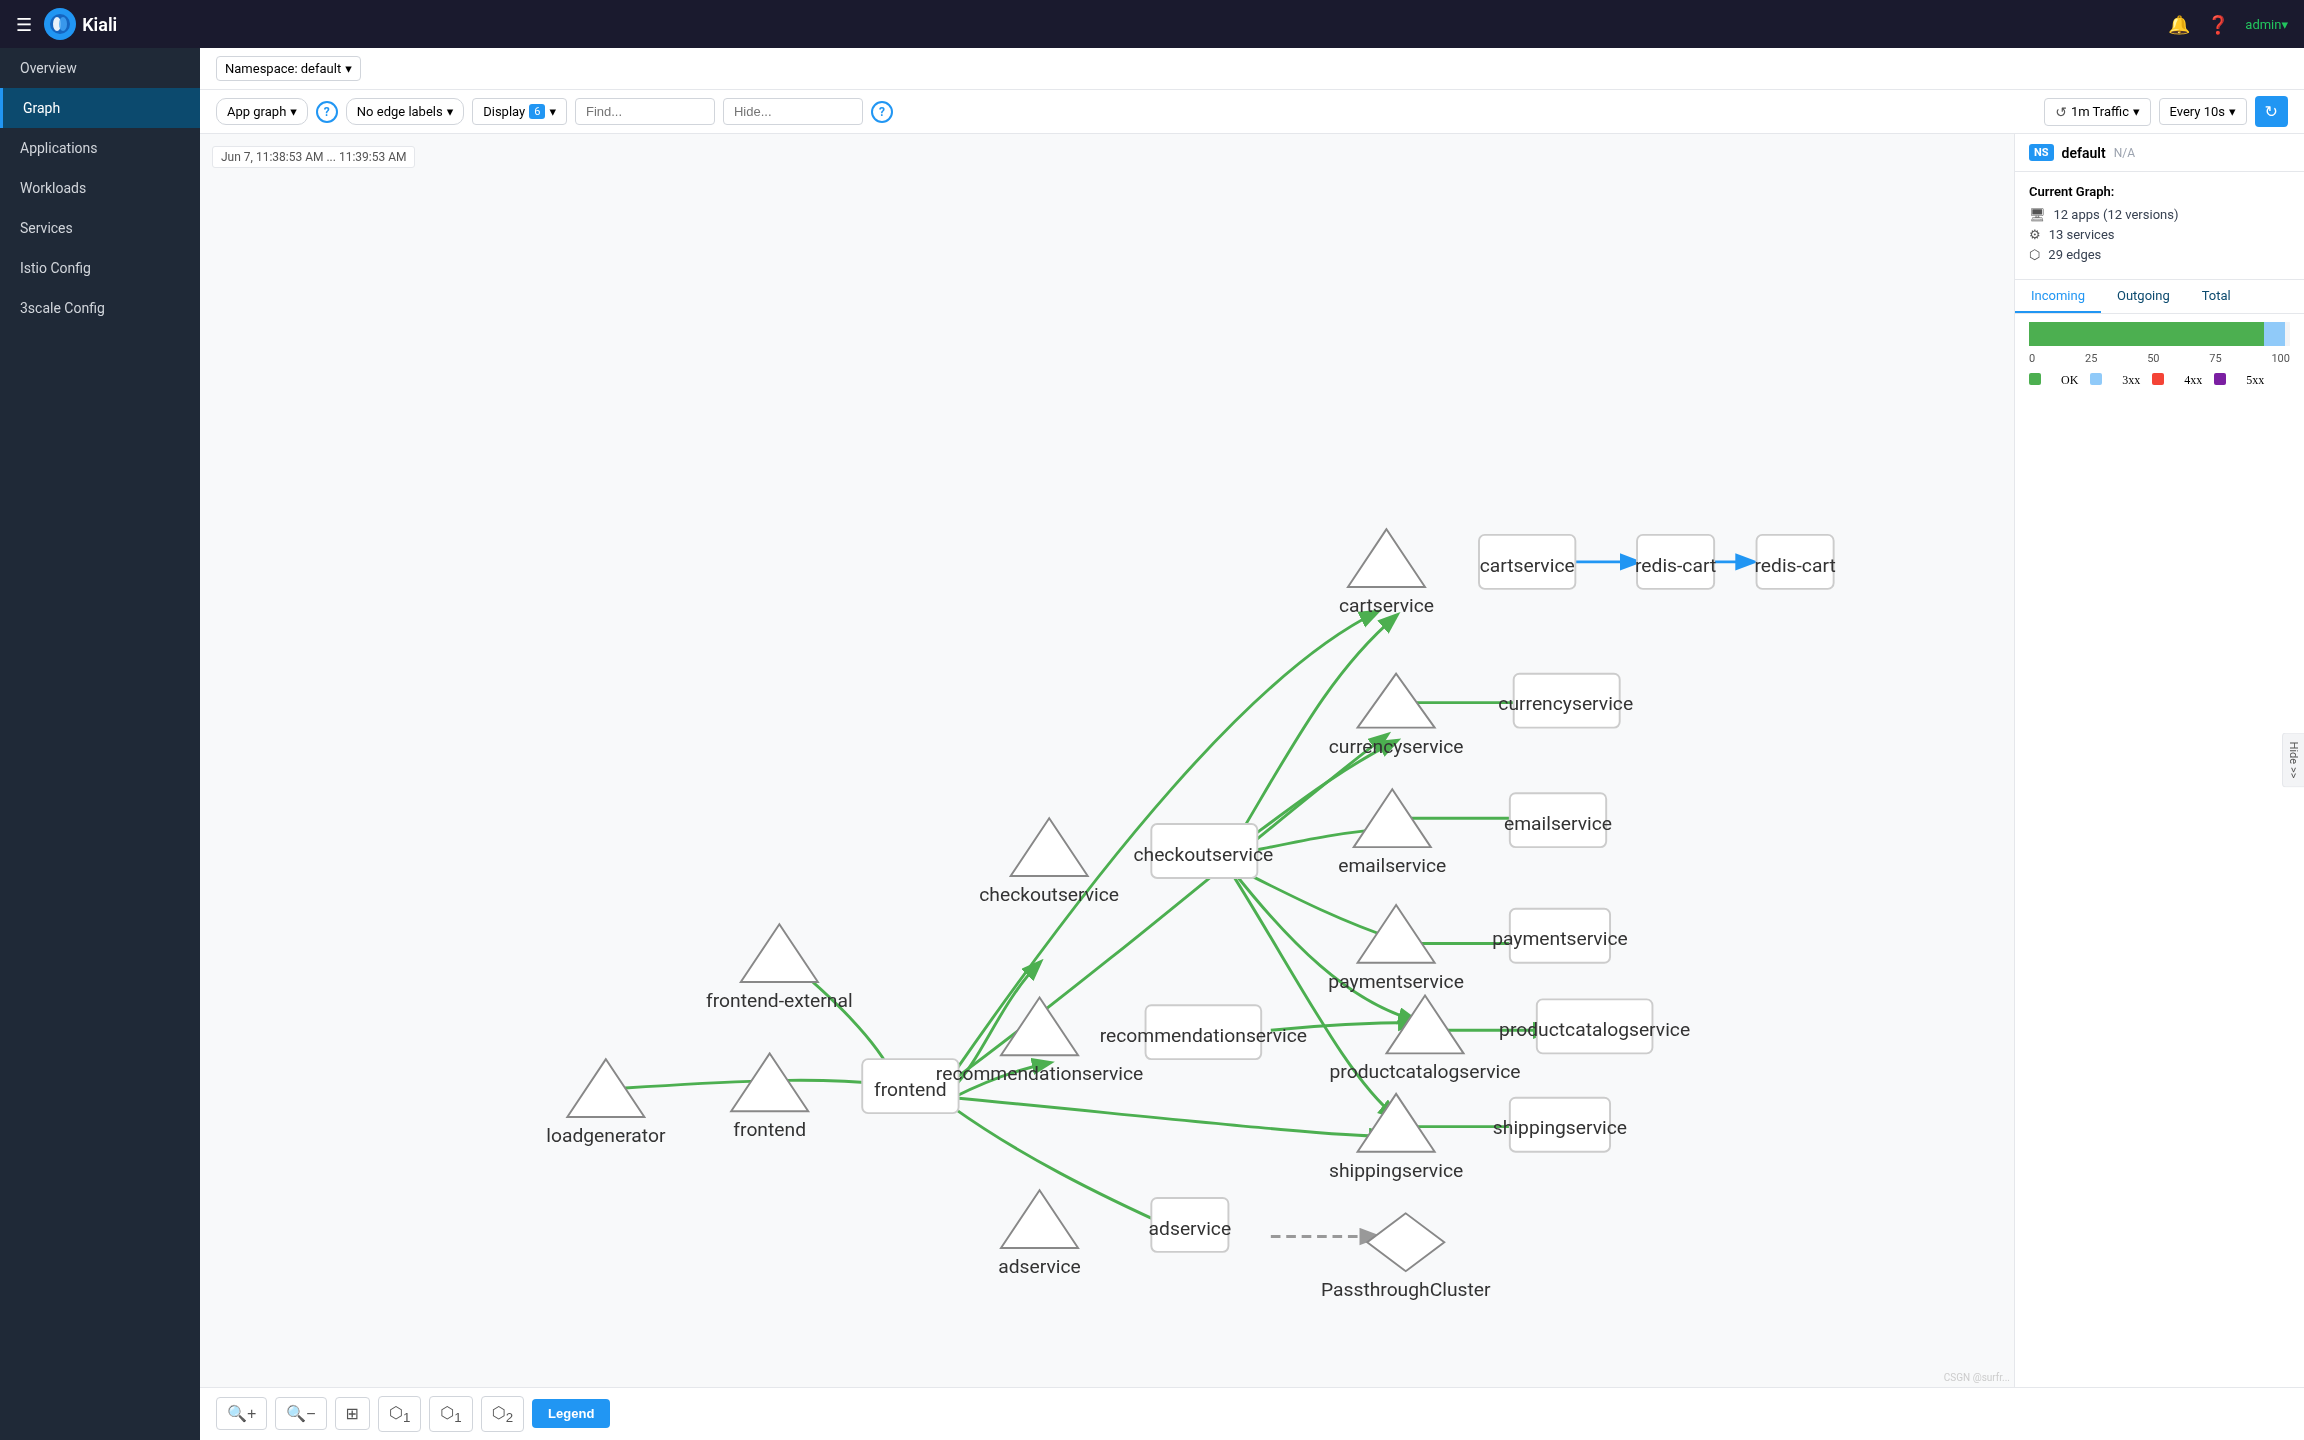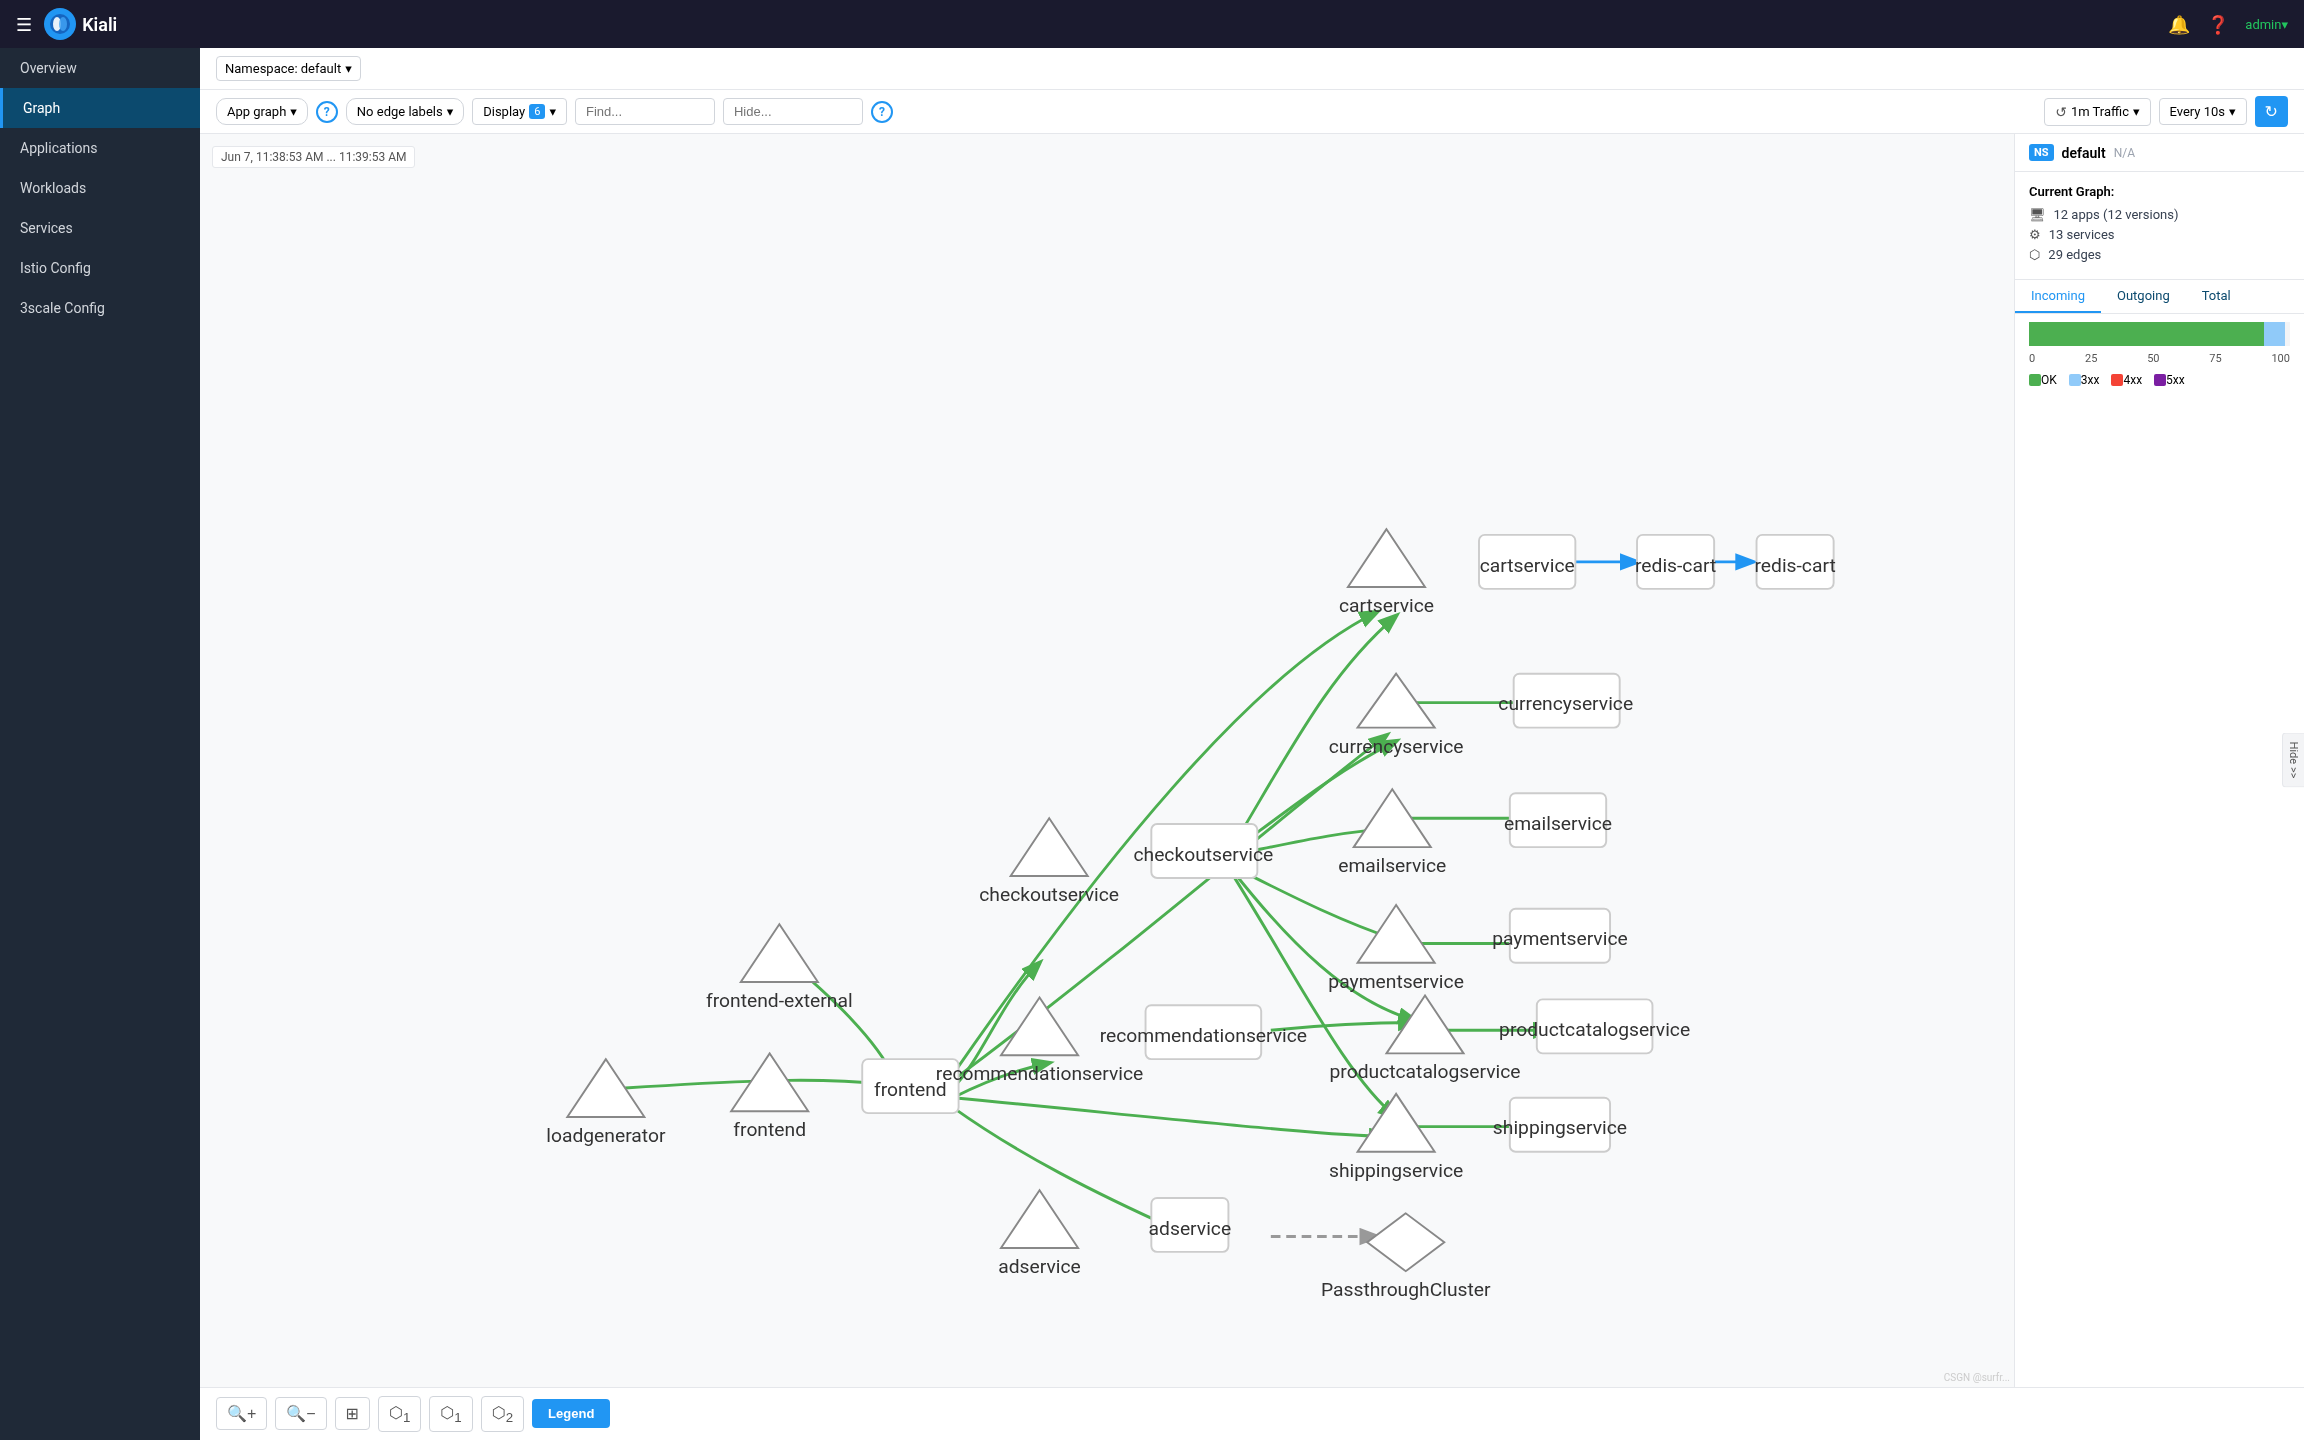--- a/index.html
+++ b/index.html
@@ -181,21 +181,21 @@
 
     .traffic-section { padding: 12px 14px; }
     .http-title { font-size: 13px; font-weight: 600; margin-bottom: 10px; }
     .http-table { width: 100%; border-collapse: collapse; font-size: 13px; }
     .http-table th { text-align: left; padding: 4px 8px 8px 0; color: #374151; font-weight: 600; }
     .http-table td { padding: 4px 8px 4px 0; }
 
     .chart-container { padding: 8px 14px 14px; }
     .chart-axis { display: flex; justify-content: space-between; font-size: 11px; color: #555; margin-bottom: 8px; }
     .chart-legend { display: flex; gap: 12px; font-size: 12px; flex-wrap: wrap; }
-    .legend-item { display: flex; align-items: center; gap: 0; }
+    .legend-item { display: flex; align-items: flex-start; gap: 20px; font-family: Liberation Serif, serif; }
     .legend-dot { width: 12px; height: 12px; border-radius: 2px; }
 
     
     .bottom-toolbar {
       background: white;
       border-top: 1px solid #e5e7eb;
       padding: 8px 16px;
       display: flex;
       align-items: center;
       gap: 8px;

